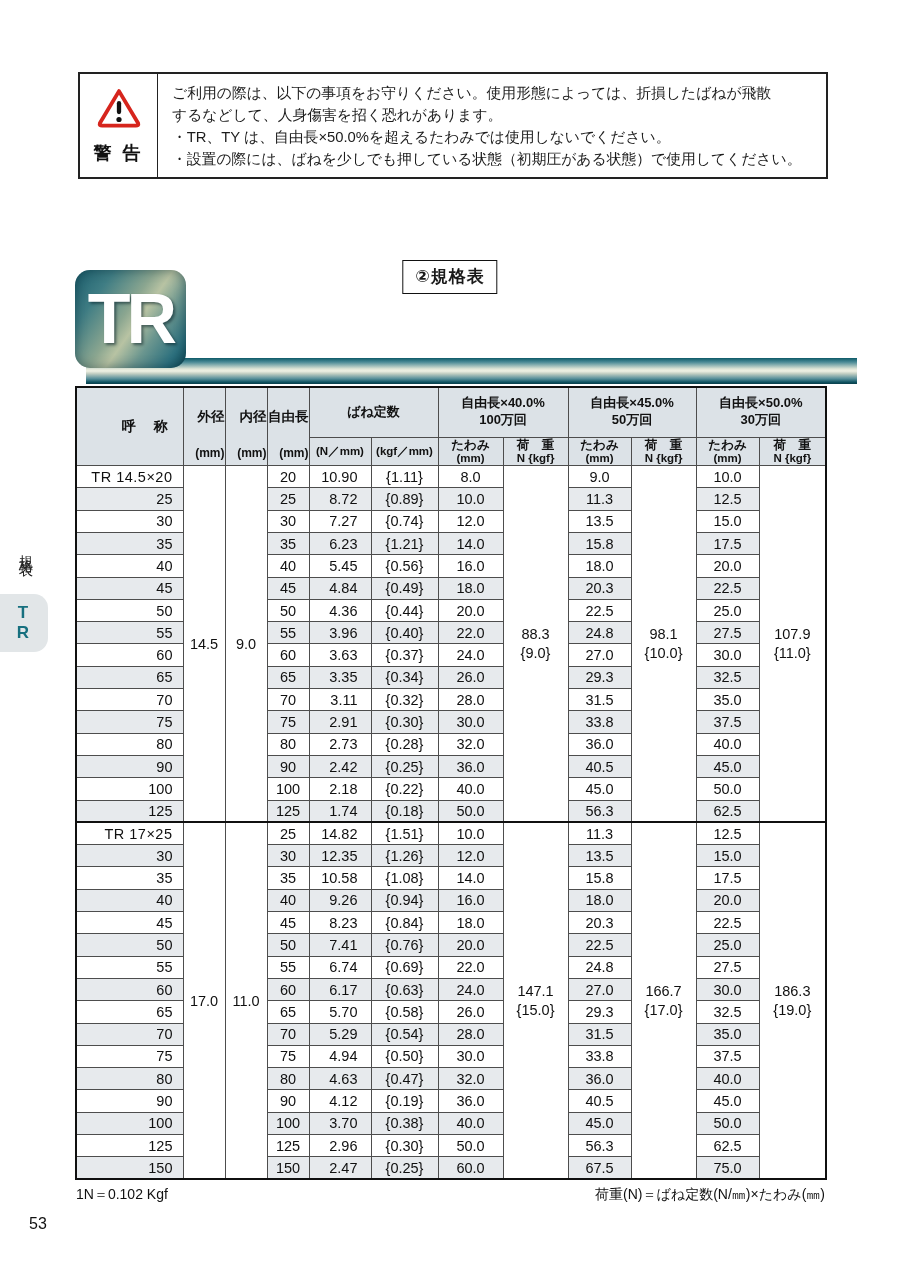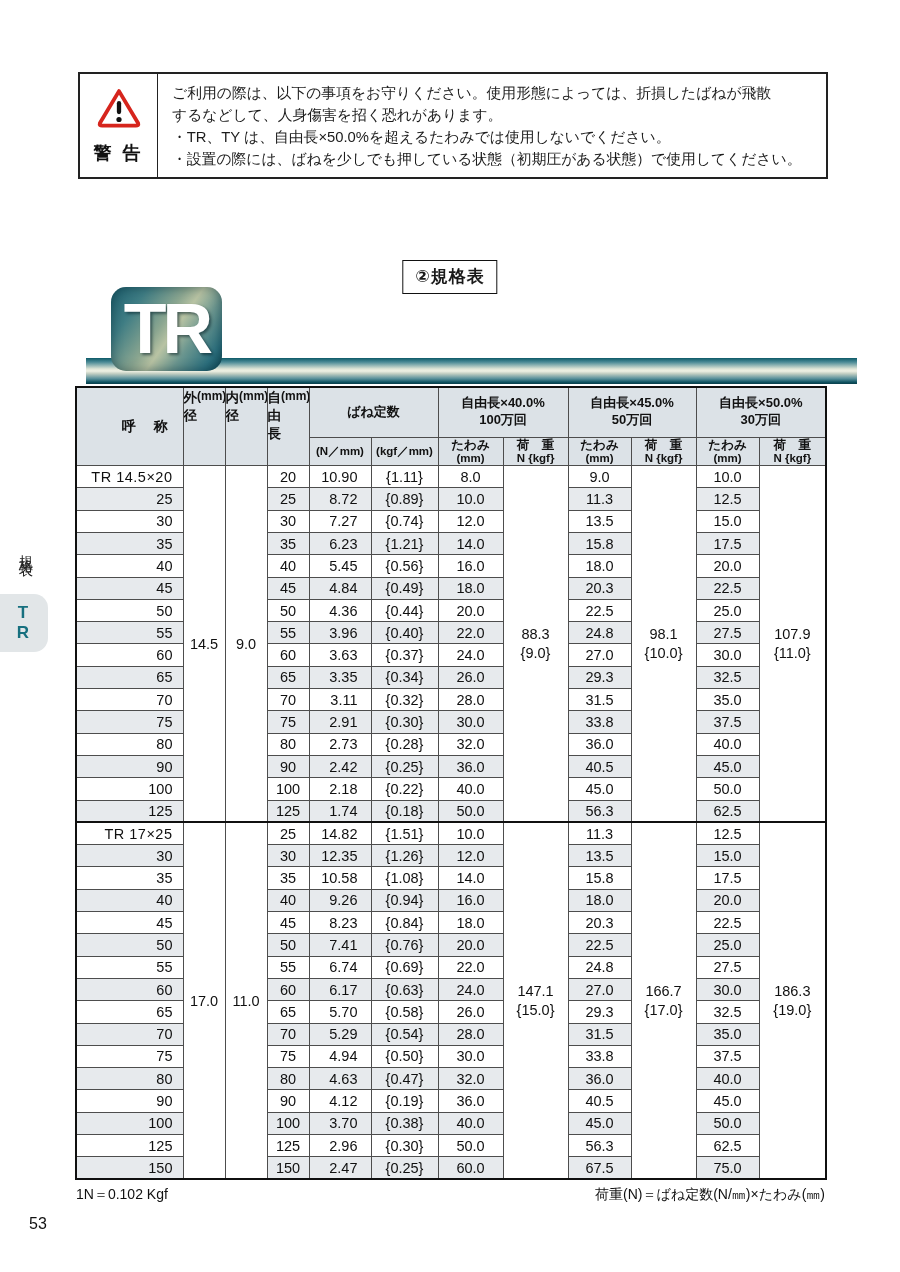--- a/index.html
+++ b/index.html
@@ -17,26 +17,26 @@
 
   
   .sec-title { position:absolute; left:450px; top:260px; transform:translateX(-50%);
     border:1.5px solid #111; padding:4px 12px 5px 12px; font-size:17px; font-weight:bold;
     letter-spacing:1px; background:#fff; }
 
   
   .teal-bar { position:absolute; left:86px; top:358px; width:771px; height:26px;
     background:linear-gradient(to bottom,#0d5a68 0%,#4c8b96 16%,#dfe5d6 42%,#f0f1e4 50%,
       #c3cfc3 60%,#568e99 80%,#0f5260 93%,#093f4a 100%); }
-  .series-logo { position:absolute; left:75px; top:287px; width:111px; height:84px;
+  .series-logo { position:absolute; left:75px; top:270px; width:111px; height:98px;
     border-radius:15px;
     background:linear-gradient(125deg,#1c5f6e 0%,#3f7d84 22%,#8ba690 45%,#b8c3a3 55%,
       #6b968f 70%,#2c707e 88%,#0e4c5a 100%);
     box-shadow:inset 0 0 12px rgba(0,30,40,.45);
-    display:flex; align-items:center; justify-content:center;margin-left:36px; }
+    display:flex; align-items:center; justify-content:center; }
   .series-logo span { color:#fff; font-size:70px; font-weight:bold; letter-spacing:-4px;
     font-family:"Liberation Sans",sans-serif; line-height:1;
     text-shadow:2px 2px 3px rgba(0,25,35,.55); }
 
   
   .side-label { position:absolute; left:16px; top:543px; writing-mode:vertical-rl;
     font-size:14.5px; letter-spacing:4px; color:#222; }
   .side-tab { position:absolute; left:-14px; top:594px; width:62px; height:58px;
     background:#e2e6e8; border-radius:14px; display:flex; flex-direction:column;
     align-items:center; justify-content:center; padding-left:12px; }
@@ -44,21 +44,21 @@
 
   
   .tbl-wrap { position:absolute; left:75px; top:386px; }
   table { border-collapse:collapse; table-layout:fixed; width:750px; background:#fff; }
   table { border:2.5px solid #101010; }
   th, td { border:1px solid #4d4d4d; padding:0; overflow:hidden; }
   thead th { background:#dce2e7; font-weight:bold; color:#111; vertical-align:middle; }
   .hrow1 th { height:50px; }
   .hrow2 th { height:28px; }
   .h-name { font-size:14px; letter-spacing:2px;padding-left:32px; }
-  .h-two { display:flex; flex-direction:row; height:76px; align-items:flex-start; }
+  .h-two { display:flex; flex-direction:column; height:76px; align-items:flex-end; }
   .h-two .lab { flex:1; display:flex; align-items:center; font-size:13.5px; }
   .h-two .unit { font-size:12px; font-weight:bold; padding-bottom:5px; }
   .h-sec { font-size:13px; line-height:1.3; }
   .h-sub .lab2 { font-size:12.5px; line-height:1.15; }
   .h-sub .unit2 { font-size:11.5px; line-height:1.15; }
   .dotl { border-left:1px dotted #828282 !important;margin-top:40px; }
 
   tbody td { height:22.3px; font-size:14.5px; color:#101010; vertical-align:middle;
     background:#fff; }
   .stripe { background:#e7eaed; }

